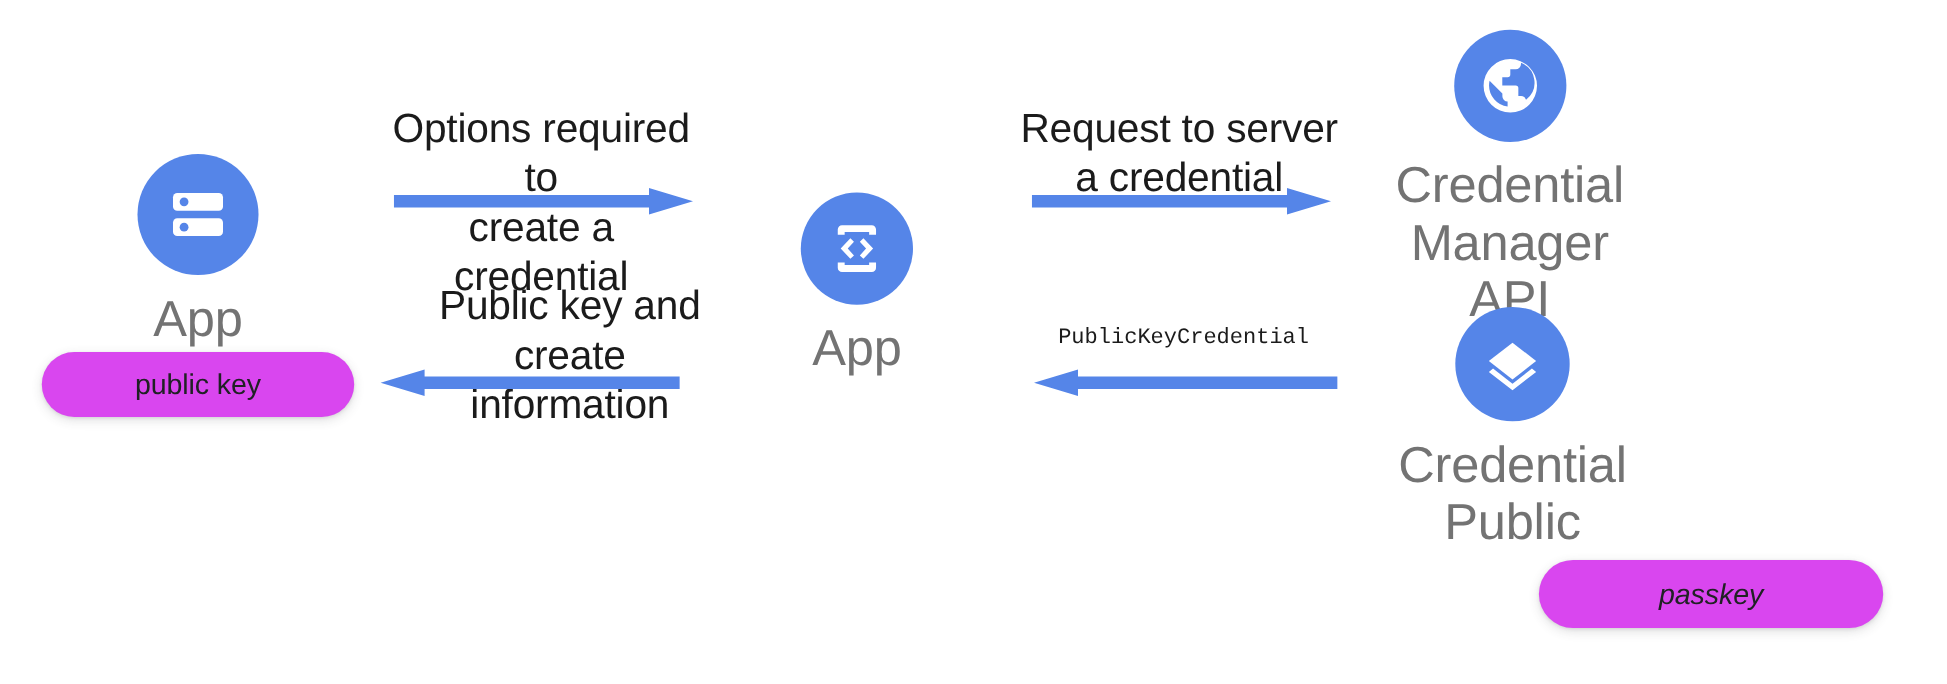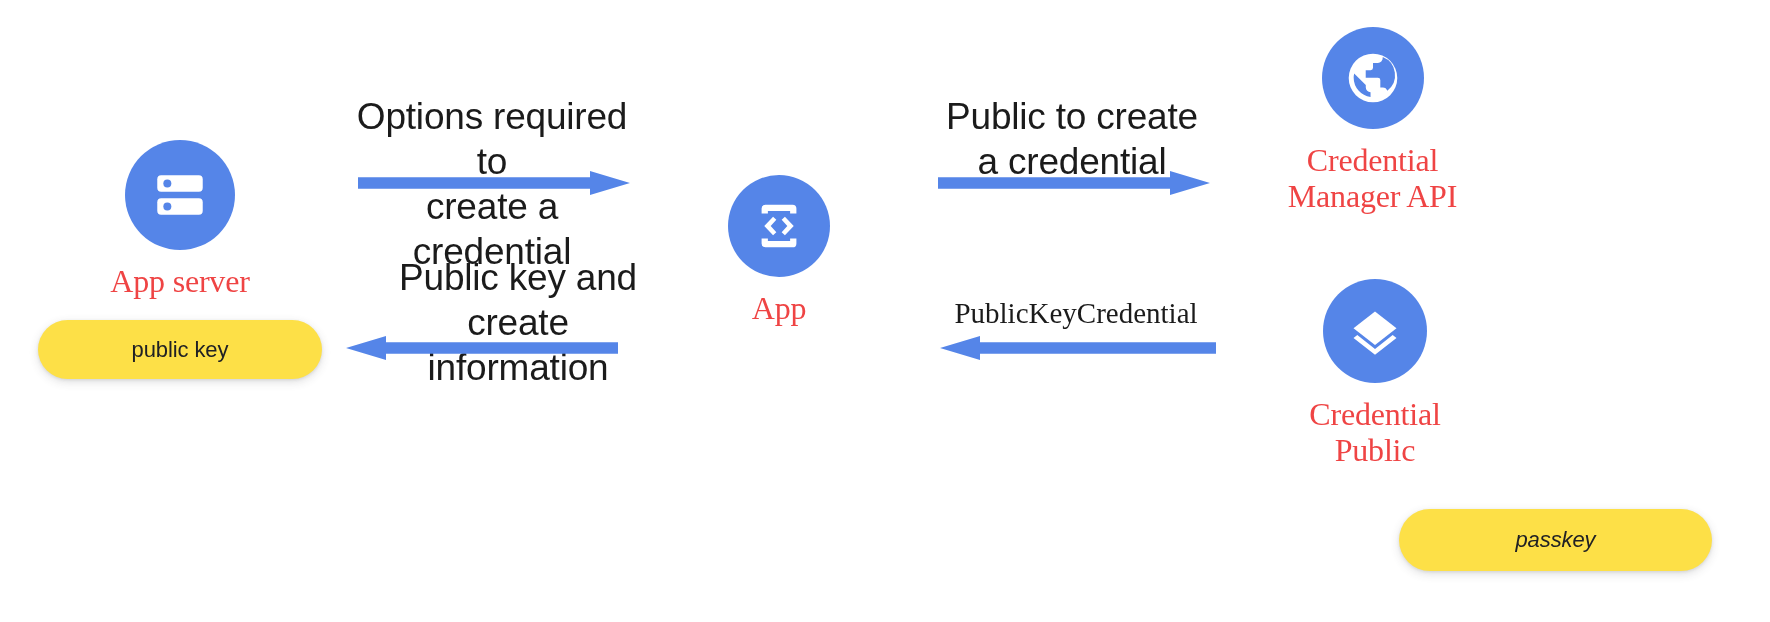--- a/index.html
+++ b/index.html
@@ -33,56 +33,56 @@
     border-radius: 50%;
     background: #5585e8;
     display: flex;
     align-items: center;
     justify-content: center;
     flex: none;
   }
 
   .node-label {
     margin-top: 14px;
-    font-size: 32px;
+    font-size: 46px;
     line-height: 1.12;
-    color: #ef4444;
+    color: #737373;
     text-align: center;
     letter-spacing: -0.2px;
     white-space: pre-line;
-    font-family: Liberation Serif, serif;
+    font-family: Liberation Sans, sans-serif;
   }
 
   
   .pill {
     position: absolute;
-    background: #fde047;
+    background: #d946ef;
     border-radius: 999px;
     box-shadow: 0 3px 10px rgba(60,64,67,0.16), 0 1px 3px rgba(60,64,67,0.12);
     display: flex;
     align-items: center;
     justify-content: center;
-    font-size: 22px;
+    font-size: 26px;
     color: #202124;
     letter-spacing: -0.1px;
   }
 
   
   .arrow-label {
     position: absolute;
     text-align: center;
     font-size: 37px;
     line-height: 1.22;
     color: #1b1b1b;
     white-space: pre-line;
     letter-spacing: -0.2px;
   }
   .arrow-label.mono {
-    font-family: Liberation Serif, serif;
-    font-size: 29px;
+    font-family: Liberation Mono, monospace;
+    font-size: 20px;
     letter-spacing: 0px;
   }
 
   
   .arrow {
     position: absolute;
   }
 </style>
 </head>
 <body>
@@ -146,21 +146,21 @@
   <svg class="arrow" style="left:358px; top:164px;" width="272" height="38" viewBox="0 0 272 38">
     <path d="M0 13.3h232V7l40 12-40 12v-6.3H0z" fill="#5585e8"></path>
   </svg>
 
   <div class="arrow-label" style="left:373px; top:255px; width:290px;">Public key and
 create information</div>
   <svg class="arrow" style="left:334px; top:329px;" width="284" height="38" viewBox="0 0 284 38">
     <path d="M284 13.3H52V7L12 19l40 12v-6.3h232z" fill="#5585e8"></path>
   </svg>
 
-  <div class="arrow-label" style="left:927px; top:94px; width:290px;">Public to create
+  <div class="arrow-label" style="left:927px; top:94px; width:290px;">Request to server
 a credential</div>
   <svg class="arrow" style="left:938px; top:164px;" width="272" height="38" viewBox="0 0 272 38">
     <path d="M0 13.3h232V7l40 12-40 12v-6.3H0z" fill="#5585e8"></path>
   </svg>
 
   <div class="arrow-label mono" style="left:900px; top:296px; width:352px;">PublicKeyCredential</div>
   <svg class="arrow" style="left:928px; top:329px;" width="288" height="38" viewBox="0 0 288 38">
     <path d="M288 13.3H52V7L12 19l40 12v-6.3h236z" fill="#5585e8"></path>
   </svg>
 

